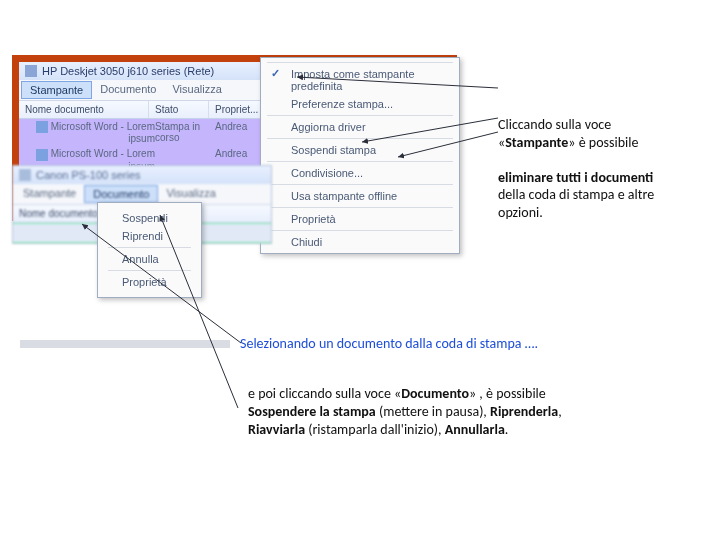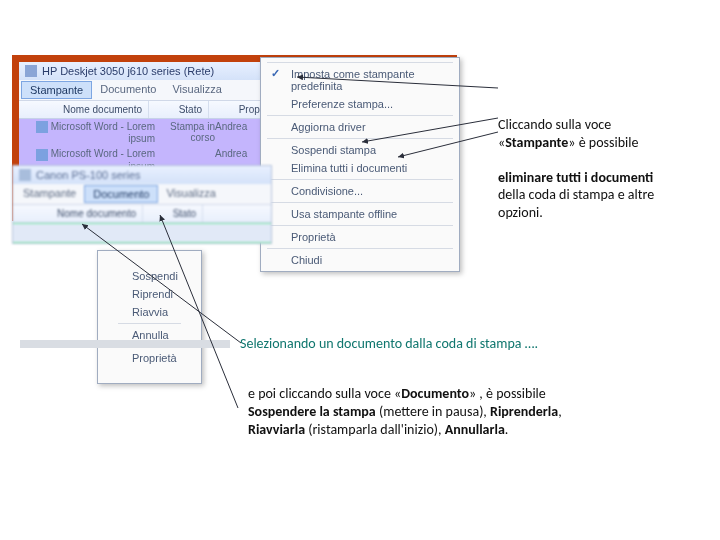--- a/index.html
+++ b/index.html
@@ -5,46 +5,46 @@
   * { box-sizing: border-box; margin: 0; padding: 0; }
   body { font-family: "Segoe UI", Tahoma, sans-serif; font-size: 11px; background: #fff; width: 720px; height: 540px; position: relative; }
   
   
   .win1 { position: absolute; top: 55px; left: 12px; width: 445px; border: 7px solid #c2410c; background: #c4b5fd; filter: blur(0.5px); }
   .titlebar { background: linear-gradient(#e8f0ff,#d4e2f9); height: 18px; display: flex; align-items: center; padding: 0 6px; color: #2a3c6a; font-size: 11px; }
   .menubar { display: flex; gap: 0; background: #f5f7fb; border-bottom: 1px solid #d0d8e8; padding: 1px 2px; color: #5a6880; font-size: 11px; }
   .menubar span { padding: 2px 8px; }
   .menubar .active { background: #cde0fa; border: 1px solid #7da6e2; color: #1b355f; }
   .cols { display: flex; background: linear-gradient(#f6f9ff,#e8effc); border-bottom: 1px solid #c6d2e8; font-size: 10px; color: #3d4d6a; }
-  .cols span { padding: 3px 6px; border-right: 1px solid #d5deee; text-align: right; }
+  .cols span { padding: 3px 6px; border-right: 1px solid #d5deee; }
   .row { display: flex; font-size: 10px; color: #5a6880; padding: 2px 6px; }
   .row .c1 { width: 130px; text-align: right; }
-  .row .c2 { width: 60px; text-align: right; }
+  .row .c2 { width: 60px; }
   .row .c4 { width: 60px; }
   .row .c5 { width: 50px; }
   .dicon { width: 12px; height: 12px; background: #7ca1e0; display: inline-block; margin-right: 3px; vertical-align: middle; }
   
   
   .menu1 { position: absolute; top: 57px; left: 260px; width: 200px; background: #fafafa; border: 1px solid #a0acc0; box-shadow: 2px 2px 5px rgba(0,0,0,0.25); padding: 2px; filter: blur(0.5px); }
   .menu1 .item, .menu2 .item { padding: 3px 8px 3px 28px; color: #4a5a76; font-size: 11px; position: relative; }
   .divider { height: 1px; background: #d6dbe4; margin: 2px 4px; }
   .check { position: absolute; left: 8px; top: 2px; color: #3a68b4; font-weight: bold; }
   
   
   .win2 { position: absolute; top: 165px; left: 12px; width: 260px; border: 1px solid #b6c3db; background: #86efac; filter: blur(0.8px); }
   .win2 .titlebar { color: #5a6e94; }
-  .menu2 { position: absolute; top: 202px; left: 97px; width: 105px; background: #fafafa; border: 1px solid #a0acc0; box-shadow: 2px 2px 5px rgba(0,0,0,0.25); padding: 16px; filter: blur(0.6px); margin-top: 48px; }
+  .menu2 { position: absolute; top: 202px; left: 97px; width: 105px; background: #fafafa; border: 1px solid #a0acc0; box-shadow: 2px 2px 5px rgba(0,0,0,0.25); padding: 6px; filter: blur(0.6px); }
   .menu2 .item { padding-left: 18px; }
   
   
   .spool { position: absolute; top: 340px; left: 20px; width: 210px; height: 8px; background: #d9dde3; }
   
   
   .callout1 { position: absolute; top: 80px; left: 498px; width: 210px; font-family: Calibri, sans-serif; font-size: 14px; line-height: 1.25; color: #111; margin-top: 36px; }
-  .callout2 { position: absolute; top: 335px; left: 240px; font-family: Calibri, sans-serif; font-size: 14px; color: #0f766e; }
+  .callout2 { position: absolute; top: 335px; left: 240px; font-family: Calibri, sans-serif; font-size: 14px; color: #1d4ed8; }
   .callout3 { position: absolute; top: 385px; left: 248px; width: 420px; font-family: Calibri, sans-serif; font-size: 14px; line-height: 1.3; color: #111; }
   
   
   .arrows { position: absolute; top: 0; left: 0; width: 720px; height: 540px; pointer-events: none; }
 </style>
 </head>
 <body>
 
 <div class="win1">
   <div class="titlebar">
@@ -78,21 +78,20 @@
 </div>
 
 <div class="menu1">
   <div class="divider"></div>
   <div class="item"><span class="check">✓</span><span>Imposta come stampante predefinita</span></div>
   <div class="item">Preferenze stampa...</div>
   <div class="divider"></div>
   <div class="item">Aggiorna driver</div>
   <div class="divider"></div>
   <div class="item">Sospendi stampa</div>
-  <div class="item">Elimina tutti i documenti</div>
   <div class="divider"></div>
   <div class="item">Condivisione...</div>
   <div class="divider"></div>
   <div class="item">Usa stampante offline</div>
   <div class="divider"></div>
   <div class="item">Proprietà</div>
   <div class="divider"></div>
   <div class="item">Chiudi</div>
 </div>
 
@@ -109,21 +108,20 @@
   <div class="cols">
     <span style="width:130px">Nome documento</span>
     <span style="width:60px">Stato</span>
   </div>
   <div style="height:18px;background:#e1e9f7;margin:1px 0"></div>
 </div>
 
 <div class="menu2">
   <div class="item">Sospendi</div>
   <div class="item">Riprendi</div>
-  <div class="item">Riavvia</div>
   <div class="divider"></div>
   <div class="item">Annulla</div>
   <div class="divider"></div>
   <div class="item">Proprietà</div>
 </div>
 
 <div class="spool"></div>
 
 <div class="callout1">
   <span>Cliccando sulla voce</span><br>

